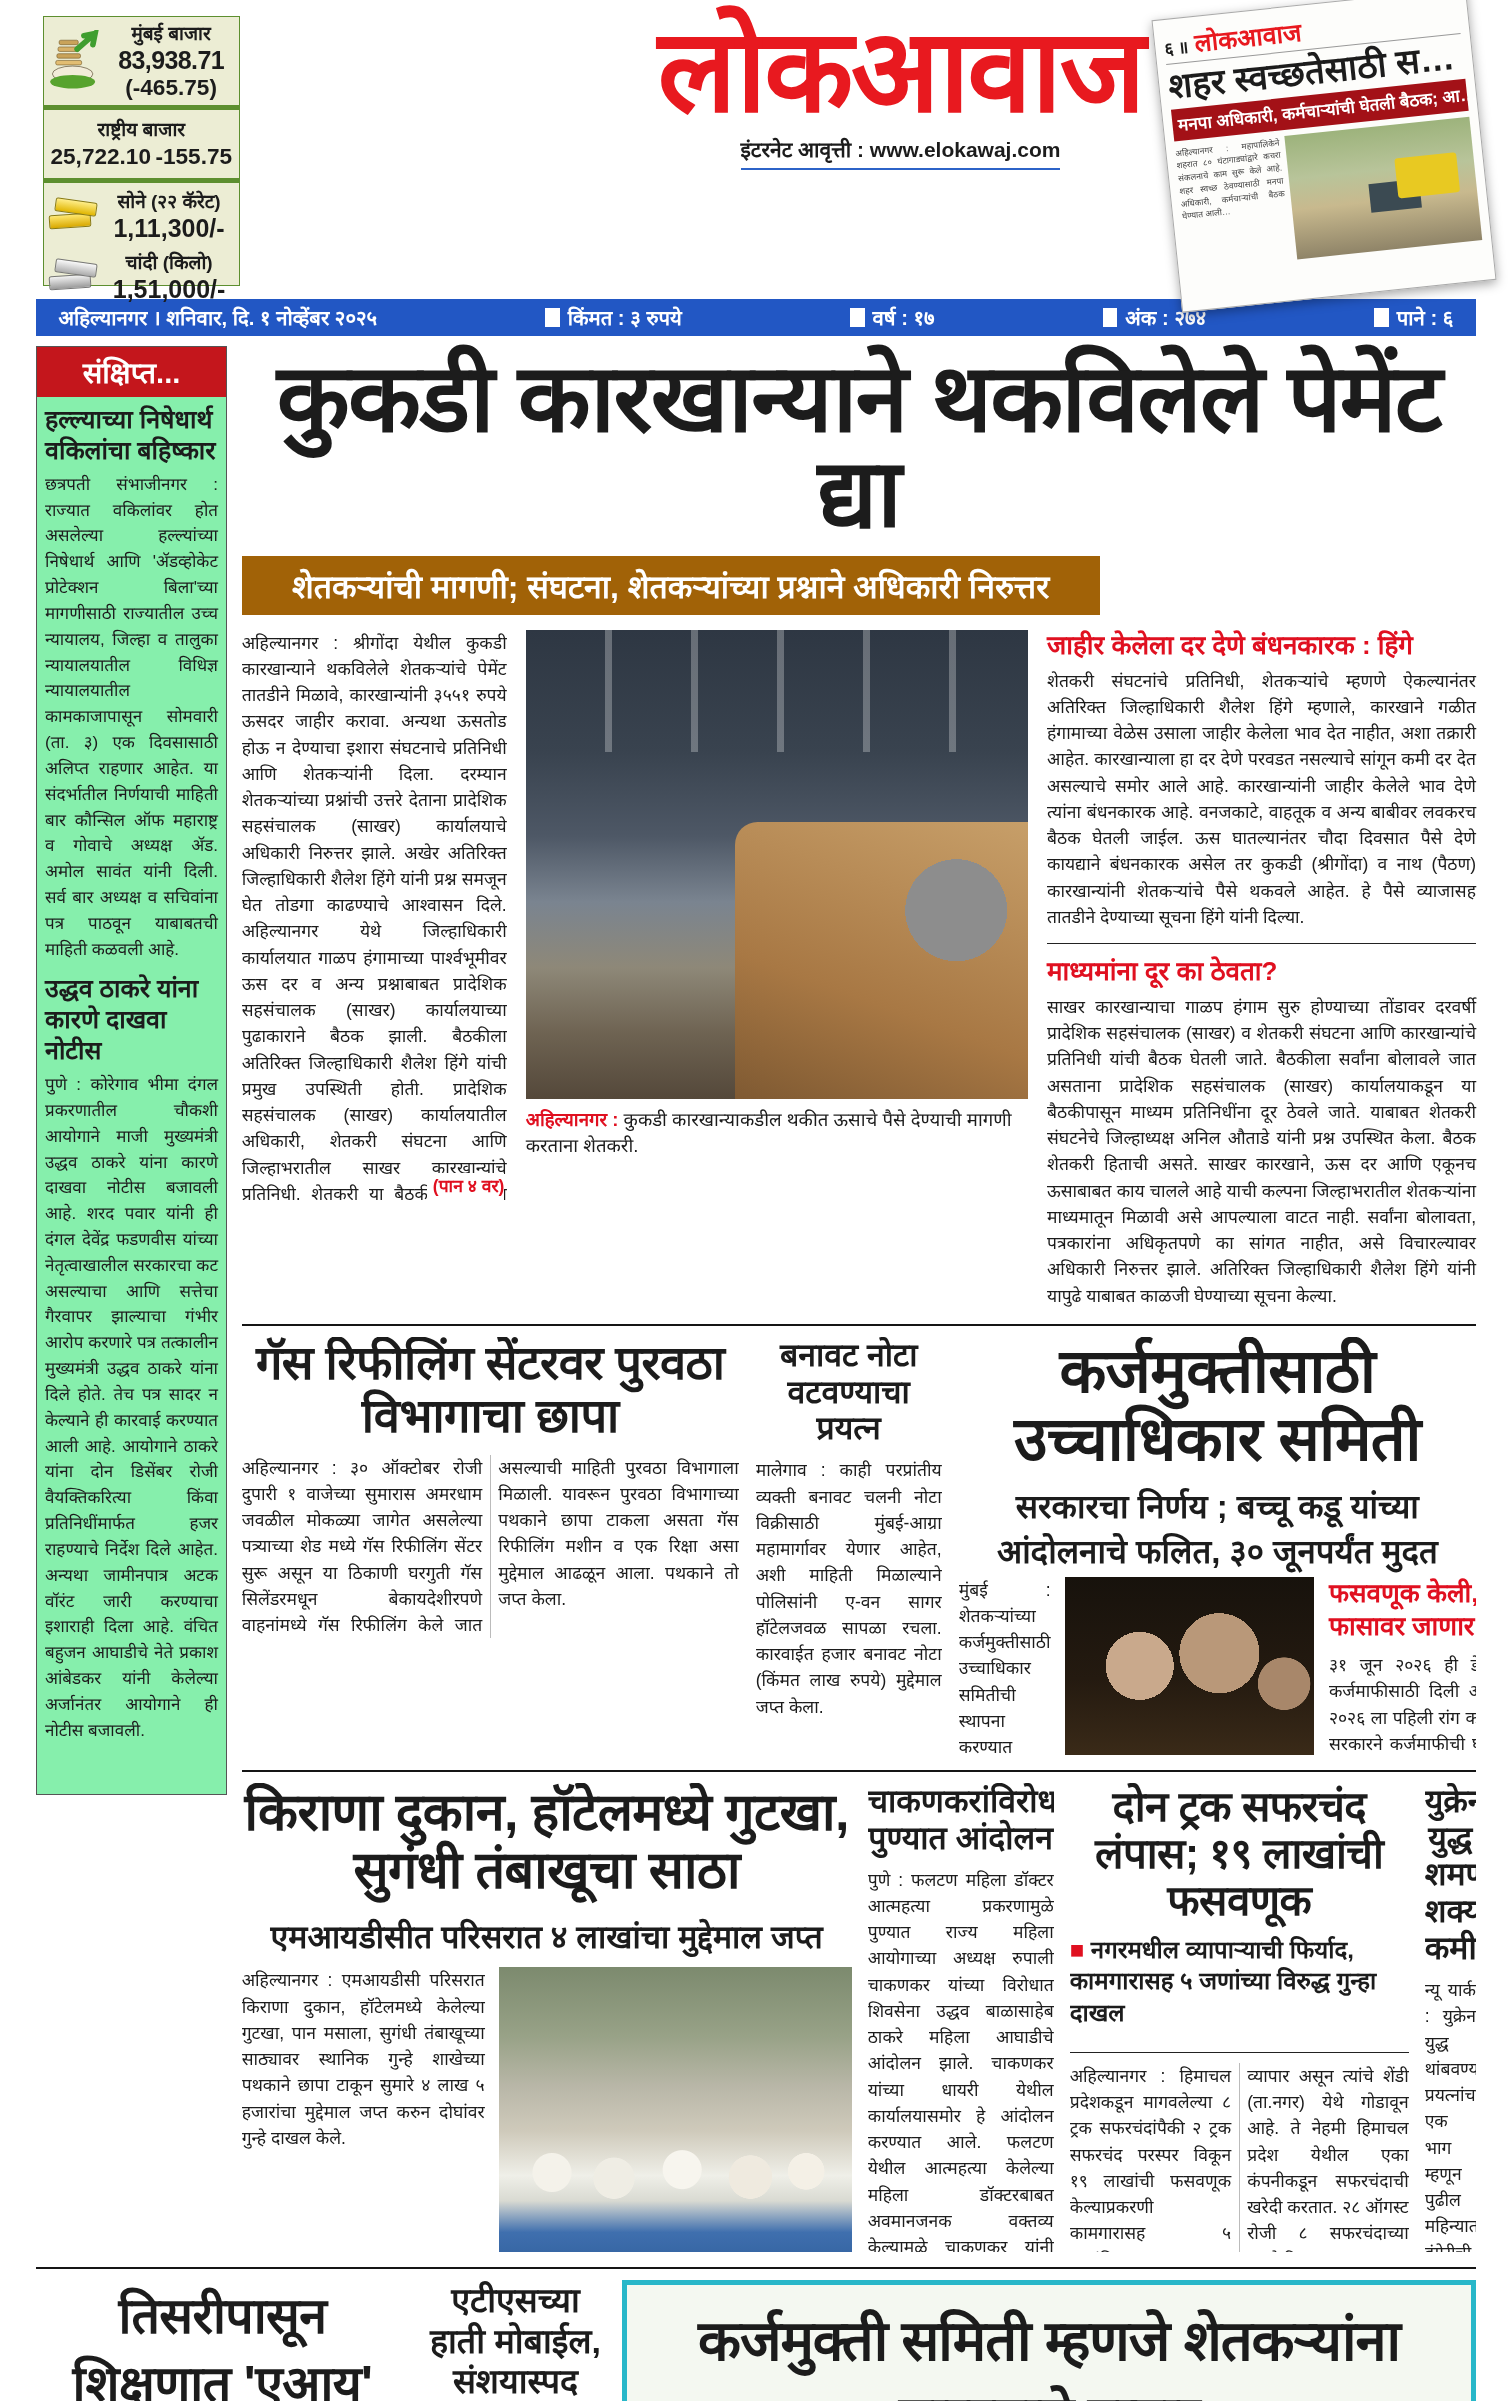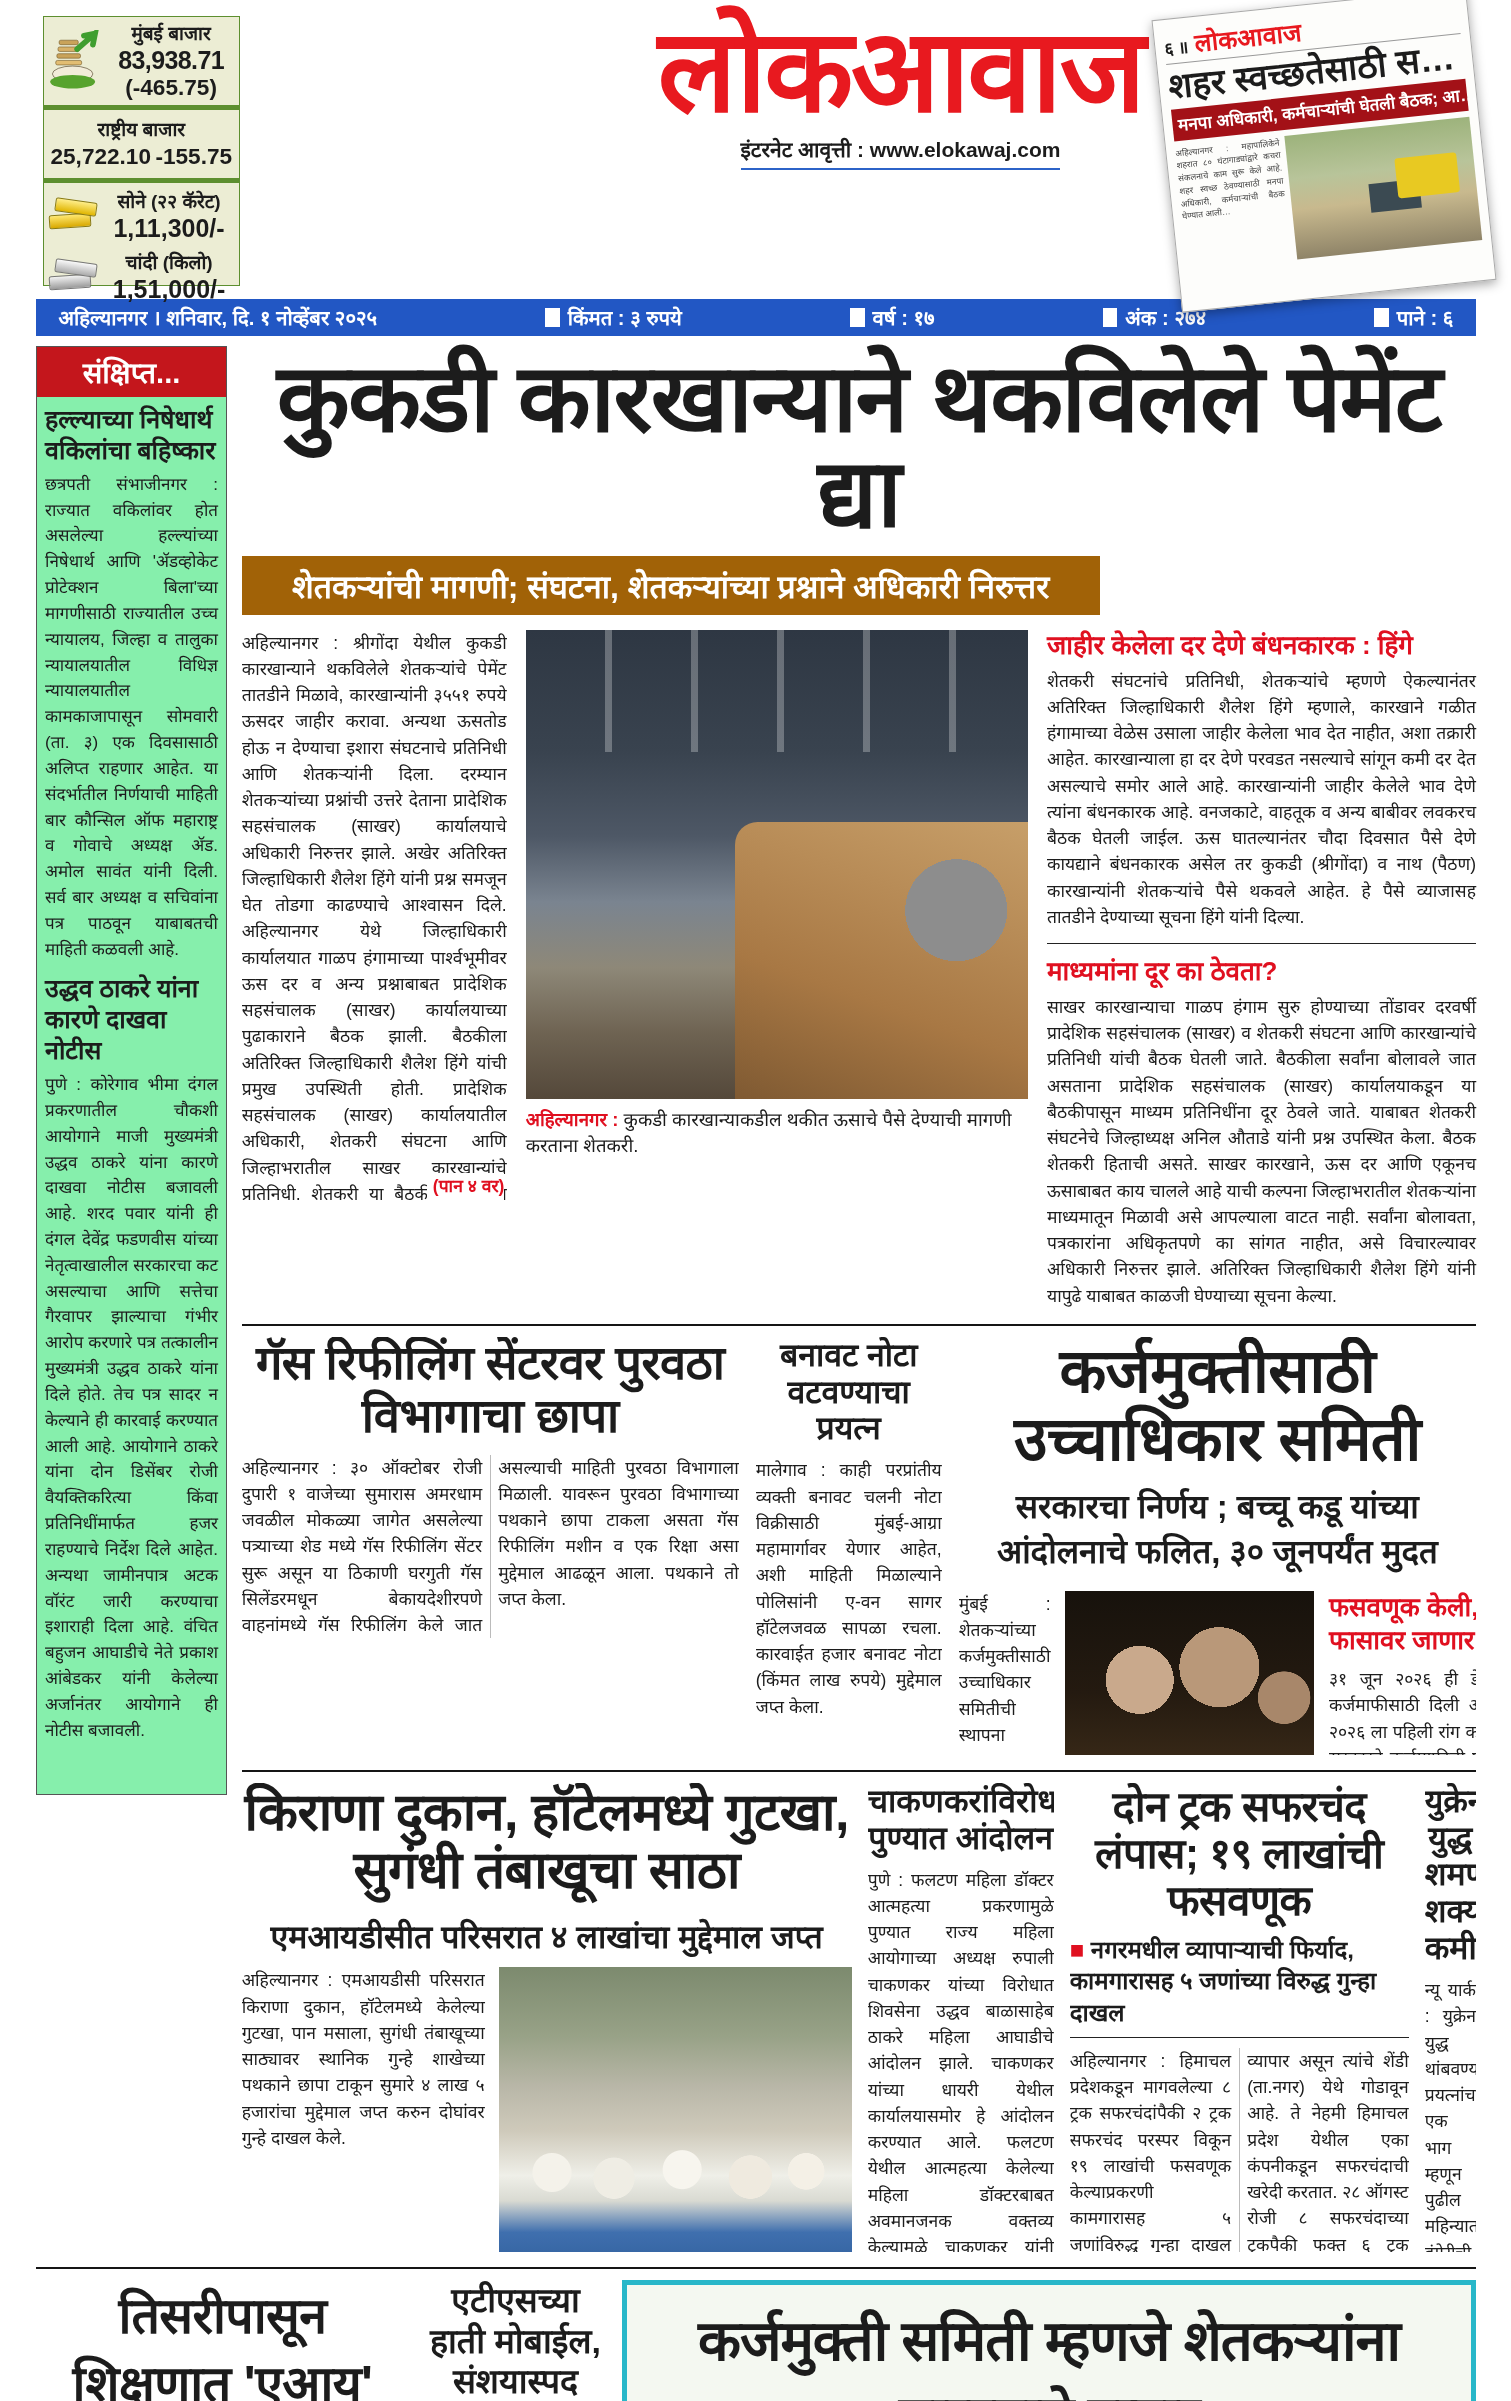--- a/index.html
+++ b/index.html
@@ -80,32 +80,32 @@
   .panel-divider { border:none; border-top:1.7px solid #222; margin:12.4px 0; }
 
   .rule { border:none; border-top:2.3px solid #151515; margin:14.7px 0 11.3px; }
 
   
   .band2 { display:grid; grid-template-columns:497px 186px 1fr; gap:17px; }
   .h-md { font-size:47px; font-weight:bold; line-height:1.12; text-align:center; letter-spacing:-0.6px; }
   .h-sm { font-size:32px; font-weight:bold; line-height:1.15; text-align:center; }
   .cols2 { column-count:2; column-gap:16px; column-rule:0.6px solid #bbb; margin-top:12.4px; }
   .band2 .story { height:418px; overflow:hidden; }
-  .loan-sub { font-size:33px; font-weight:bold; text-align:center; margin:9px 0 18px; }
+  .loan-sub { font-size:33px; font-weight:bold; text-align:center; margin:9px 0 4px; }
   .loan-grid { display:grid; grid-template-columns:1fr 249px 243px; gap:14.7px; }
   .kadu-photo { height:254px; background:radial-gradient(circle at 30% 35%,#c9a98c 0 34px,transparent 34px),radial-gradient(circle at 62% 30%,#b99879 0 40px,transparent 40px),radial-gradient(circle at 88% 42%,#a8876a 0 26px,transparent 26.5px),linear-gradient(180deg,#17120c 0%,#241a10 40%,#3a2a18 70%,#120d08 100%); }
   .redbox-title { color:#e01020; font-size:26px; font-weight:bold; line-height:1.3; margin-bottom:8px; }
 
   
   .band3 { display:grid; grid-template-columns:610px 186px 339px 1fr; gap:16px; }
   .band3 .story { height:469px; overflow:hidden; position:relative; }
   .kirana-grid { display:grid; grid-template-columns:243px 1fr; gap:14.7px; margin-top:11.3px; }
   .kirana-photo { height:316px; background:linear-gradient(180deg,#7c8a6e 0%,#98a287 22%,#b9b7a8 38%,#cfcabb 52%,#efefe8 66%,#d9dad2 74%,#3f6fae 84%,#2c5a96 100%); }
   .kirana-photo::before { content:""; position:absolute; left:6%; right:6%; top:56%; height:18%; background:radial-gradient(circle at 10% 50%,#f4f2ea 0 19px,transparent 20px),radial-gradient(circle at 30% 60%,#efede4 0 20.3px,transparent 21px),radial-gradient(circle at 52% 45%,#f7f5ee 0 19px,transparent 20px),radial-gradient(circle at 74% 58%,#efeadf 0 21.5px,transparent 22px),radial-gradient(circle at 92% 48%,#f4f0e6 0 18px,transparent 18.6px); }
-  .bullet-sub { font-size:24px; font-weight:bold; line-height:1.3; border-bottom:1.7px solid #222; padding-bottom:9px; margin:10.2px 0; }
+  .bullet-sub { font-size:24px; font-weight:bold; line-height:1.3; border-bottom:1.7px solid #222; padding-bottom:24px; margin:10.2px 0; }
   .bullet-sub::before { content:"■ "; color:#e01020; }
 
   
   .band4 { display:grid; grid-template-columns:373px 181px 1fr; gap:16px; }
   .ai-head { font-size:50px; font-weight:bold; text-align:center; letter-spacing:-0.6px; }
   .ats-head { font-size:34px; font-weight:bold; text-align:center; line-height:1.2; }
 
   .jarange-box { border:5.1px solid #28b7c9; background:#eef7f2; height:534px; overflow:hidden; }
   .jarange-head { font-size:56px; font-weight:bold; text-align:center; letter-spacing:-1.1px; background:#f4f8f1; padding:14.7px 5.6px 17px; }
 </style>

